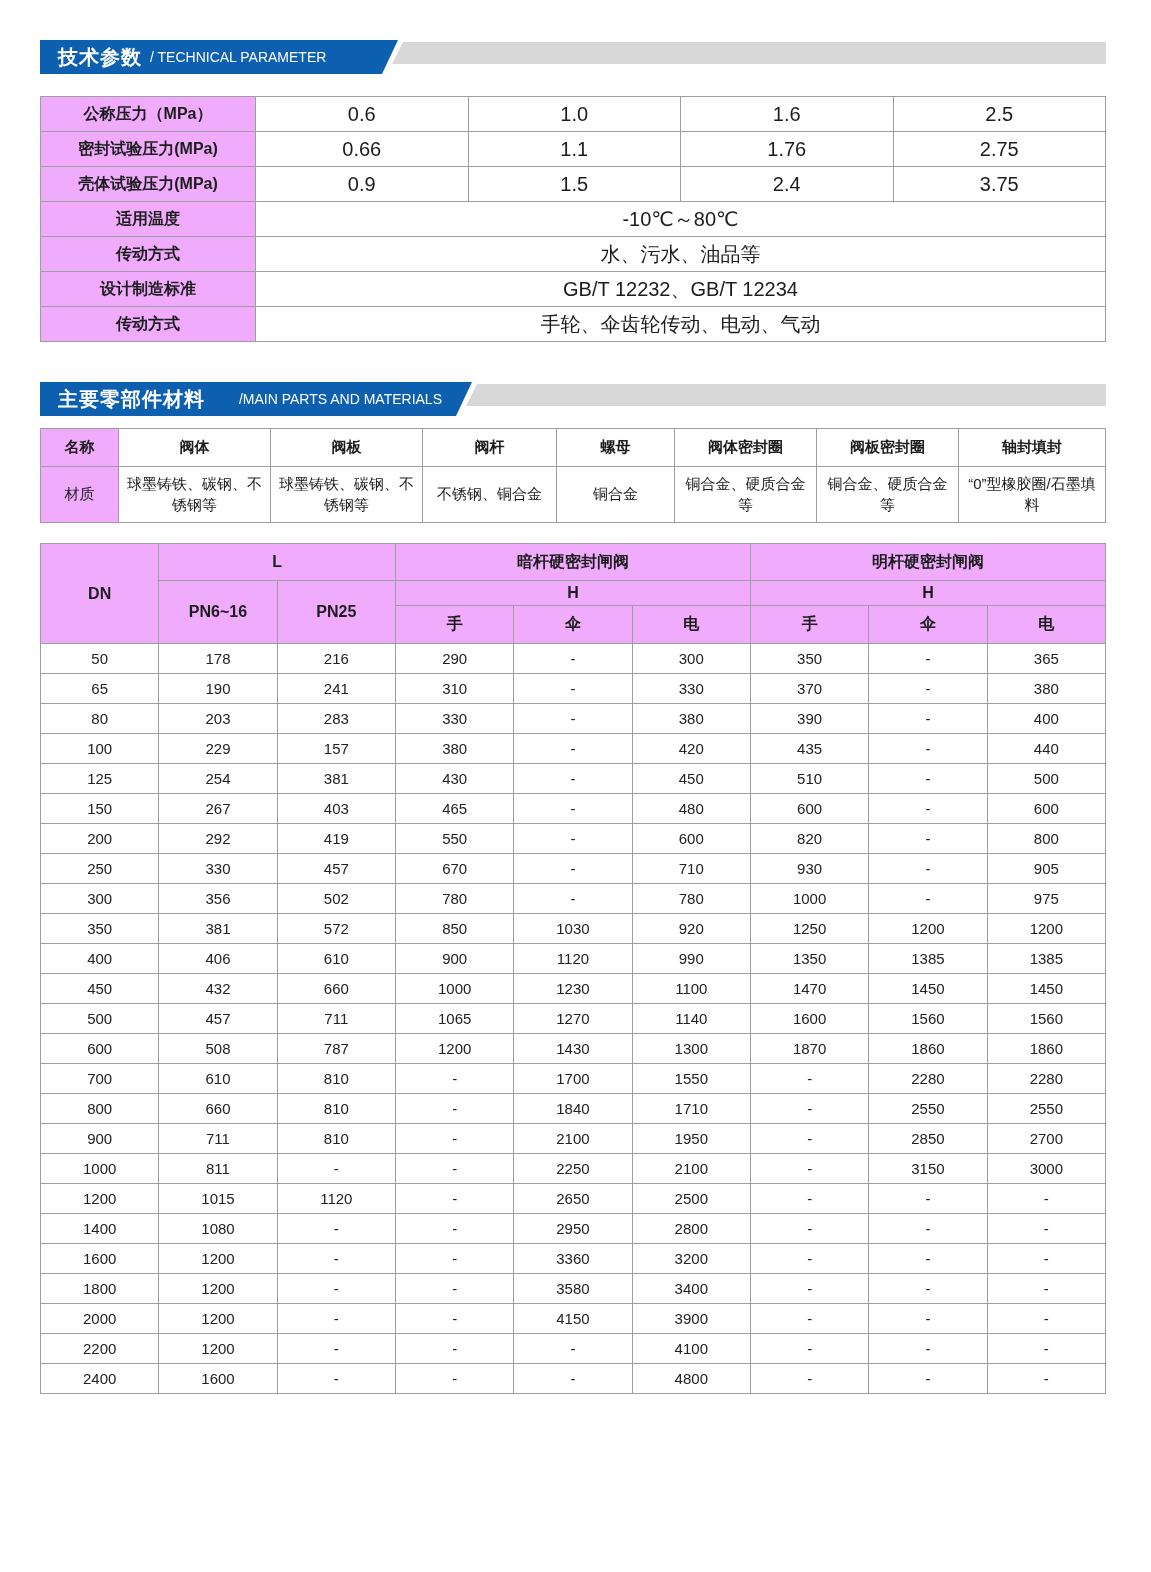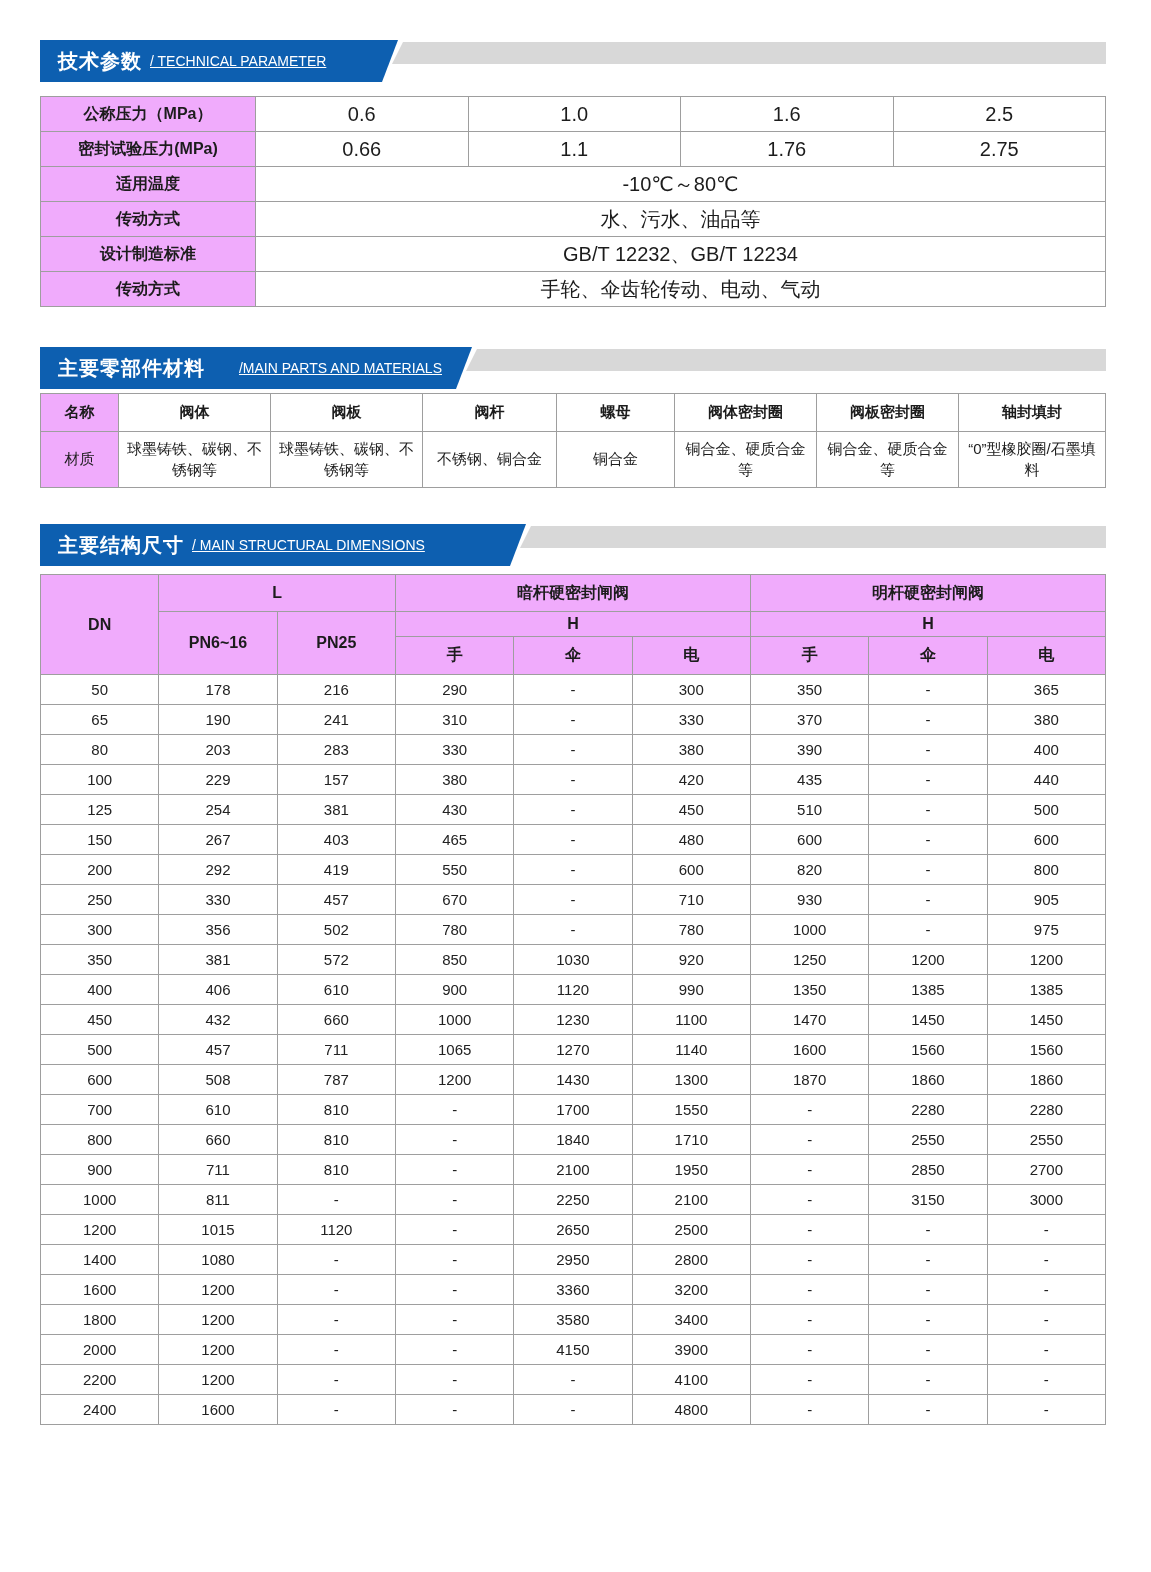--- a/index.html
+++ b/index.html
@@ -10,26 +10,26 @@
   }
   .content { position:absolute; left:40px; top:0; width:1066px; }
 
   
   .banner { position:relative; height:30px; }
   .banner .graybar {
     position:absolute; top:2px; height:22px; right:0; background:#d8d8d8;
     clip-path:polygon(11px 0, 100% 0, 100% 100%, 0 100%);
   }
   .banner .bluebar {
-    position:absolute; left:0; top:0; height:42px; background:#0d5fb0;
+    position:absolute; left:0; top:0; height:34px; background:#0d5fb0;
     clip-path:polygon(0 0, 100% 0, calc(100% - 16px) 100%, 0 100%);
     display:flex; align-items:center; white-space:nowrap;
   }
   .banner .zh { font-size:20px; font-weight:bold; color:#fff; padding-left:18px; letter-spacing:1px; }
-  .banner .en { font-size:14px; color:#fff; margin-left:8px; padding-right:30px;text-decoration:underline; }
+  .banner .en { font-size:14px; color:#fff; margin-left:8px; padding-right:30px; }
 
   .banner1 { margin-top:40px; }
   .banner1 .bluebar { width:358px; }
   .banner1 .graybar { left:352px; }
   .banner2 { margin-top:40px; }
   .banner2 .bluebar { width:432px;justify-content:space-between; }
   .banner2 .graybar { left:426px; }
   .banner3 { margin-top:36px; }
   .banner3 .bluebar { width:486px; }
   .banner3 .graybar { left:480px; }
@@ -93,20 +93,27 @@
           <td>1.0</td>
           <td>1.6</td>
           <td>2.5</td>
         </tr>
         <tr>
           <td class="hd">密封试验压力(MPa)</td>
           <td>0.66</td>
           <td>1.1</td>
           <td>1.76</td>
           <td>2.75</td>
+        </tr>
+        <tr>
+          <td class="hd">壳体试验压力(MPa)</td>
+          <td>0.9</td>
+          <td>1.5</td>
+          <td>2.4</td>
+          <td>3.75</td>
         </tr>
         <tr>
           <td class="hd">适用温度</td>
           <td colspan="4">-10℃～80℃</td>
         </tr>
         <tr>
           <td class="hd">传动方式</td>
           <td colspan="4">水、污水、油品等</td>
         </tr>
         <tr>
@@ -156,27 +163,20 @@
           <td>球墨铸铁、碳钢、不锈钢等</td>
           <td>不锈钢、铜合金</td>
           <td>铜合金</td>
           <td>铜合金、硬质合金等</td>
           <td>铜合金、硬质合金等</td>
           <td>“0”型橡胶圈/石墨填料</td>
         </tr>
     </tbody>
   </table>
 
-  <div class="banner banner3">
-    <div class="graybar"></div>
-    <div class="bluebar">
-      <span class="zh">主要结构尺寸</span>
-      <span class="en">/ MAIN STRUCTURAL DIMENSIONS</span>
-    </div>
-  </div>
 
   <table class="t3">
     <colgroup>
       <col>
         <col>
         <col>
         <col>
         <col>
         <col>
         <col>

